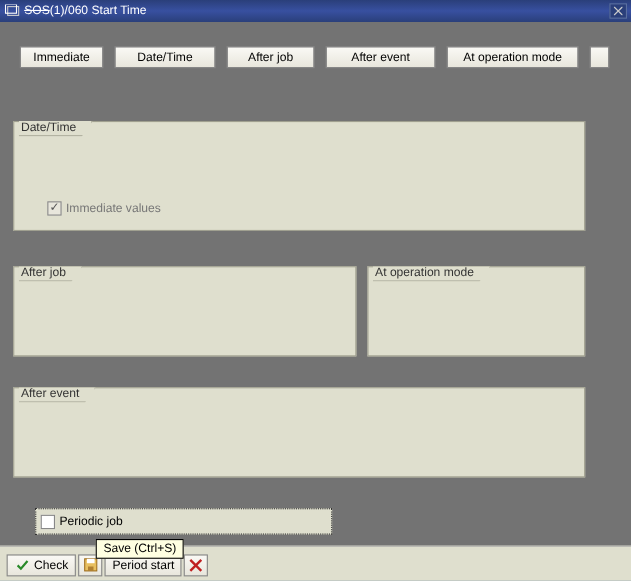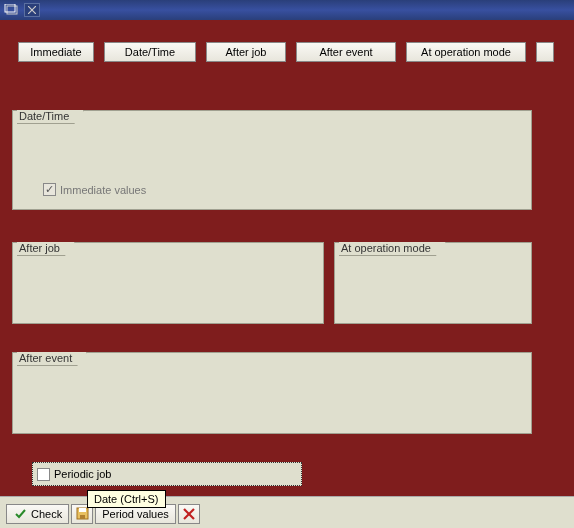--- a/index.html
+++ b/index.html
@@ -32,21 +32,21 @@
     width: 16px; height: 14px;
     border: 1px solid #5a6fa0;
     background: #2a3f7a;
     color: #ccc;
     display: inline-flex; align-items:center; justify-content:center;
     font-size: 9px;
     margin-left: 2px;
     cursor: pointer;
   }
   .main {
-    background: #7f1d1d;
+    background: #737373;
     padding: 0;
     height: 488px;
     position: relative;
     text-align: right;
   }
   .btn-row {
     display: flex;
     gap: 10px;
     padding: 22px 14px 14px 18px;
   }
@@ -162,20 +162,21 @@
 </head>
 <body>
 
 <div class="titlebar">
   <span class="sys-icon">
     <svg width="14" height="12" viewBox="0 0 14 12">
         <rect x="3" y="2" width="10" height="8" fill="none" stroke="#ccc" stroke-width="1"></rect>
         <rect x="1" y="0" width="10" height="8" fill="none" stroke="#fff" stroke-width="1"></rect>
       </svg>
   </span>
+  <span class="title-text"><span style="text-decoration:line-through;color:#fff">SOS</span><span>(1)/060 Start Time</span></span>
   <span class="win-btn">
     <svg width="8" height="8" viewBox="0 0 8 8">
         <line x1="0" y1="0" x2="8" y2="8" stroke="#ccc" stroke-width="1.2"></line>
         <line x1="8" y1="0" x2="0" y2="8" stroke="#ccc" stroke-width="1.2"></line>
       </svg>
   </span>
 </div>
 
 <div class="main">
 
@@ -226,26 +227,26 @@
     </div>
     <div class="tbtn icon-only">
       <span class="ico">
         <svg width="13" height="13" viewBox="0 0 13 13">
             <rect x="1" y="1" width="11" height="11" fill="#e8c060" stroke="#a07020"></rect>
             <rect x="3" y="1" width="7" height="4" fill="#fff"></rect>
             <rect x="4" y="8" width="5" height="4" fill="#b08030"></rect>
           </svg>
       </span>
     </div>
-    <div class="tbtn">Period values</div>
+    <div class="tbtn">Period start</div>
     <div class="tbtn icon-only">
       <span class="ico">
         <svg width="12" height="12" viewBox="0 0 12 12">
             <line x1="1" y1="1" x2="11" y2="11" stroke="#c02020" stroke-width="2.2"></line>
             <line x1="11" y1="1" x2="1" y2="11" stroke="#c02020" stroke-width="2.2"></line>
           </svg>
       </span>
     </div>
   </div>
 
-  <div class="tooltip">Date   (Ctrl+S)</div>
+  <div class="tooltip">Save   (Ctrl+S)</div>
 
 </div>
 
 </body></html>

